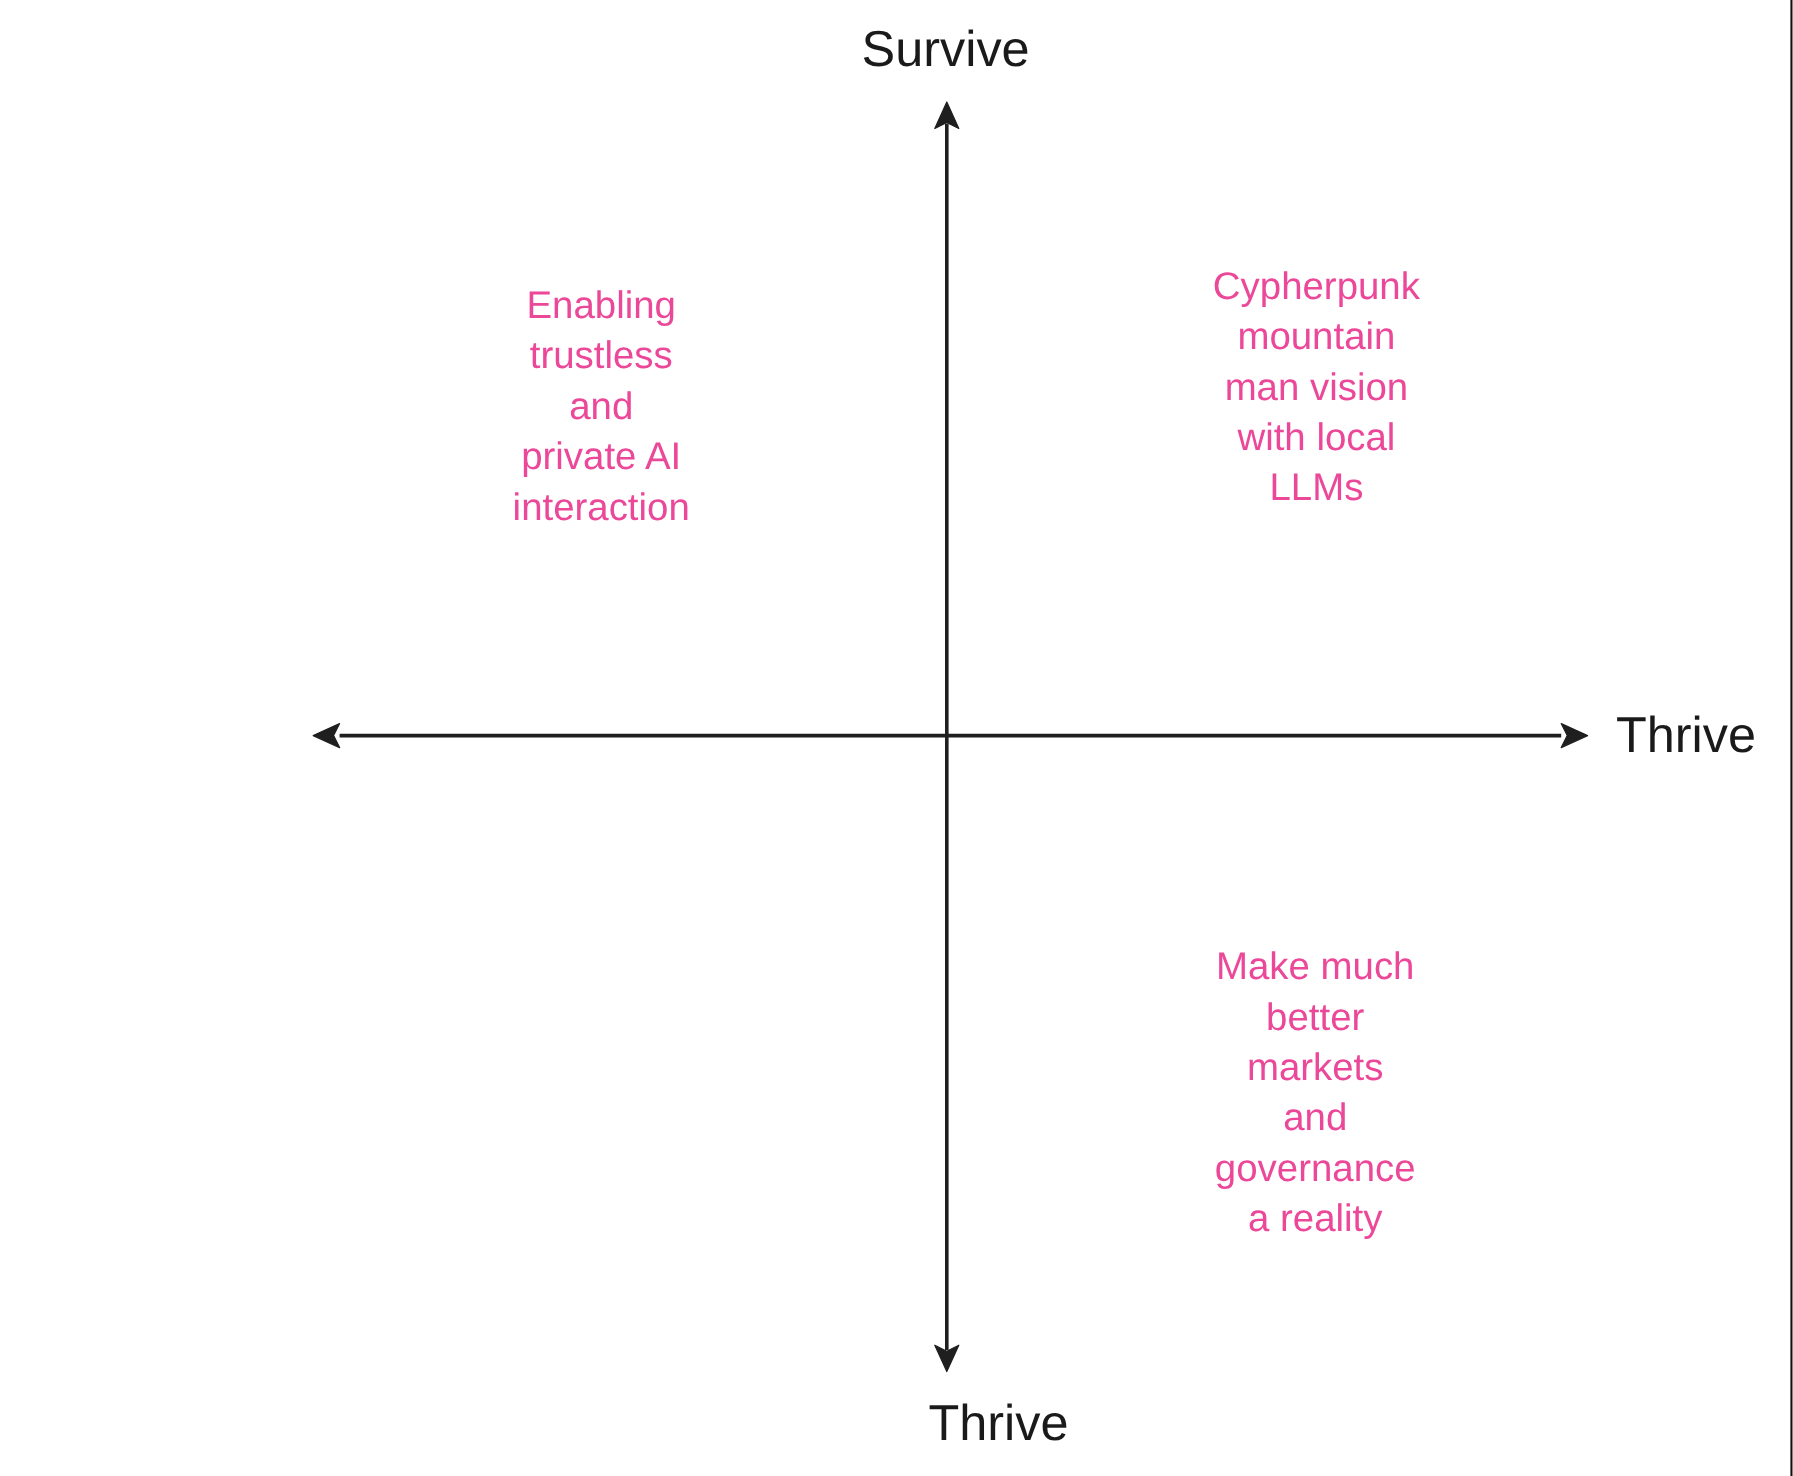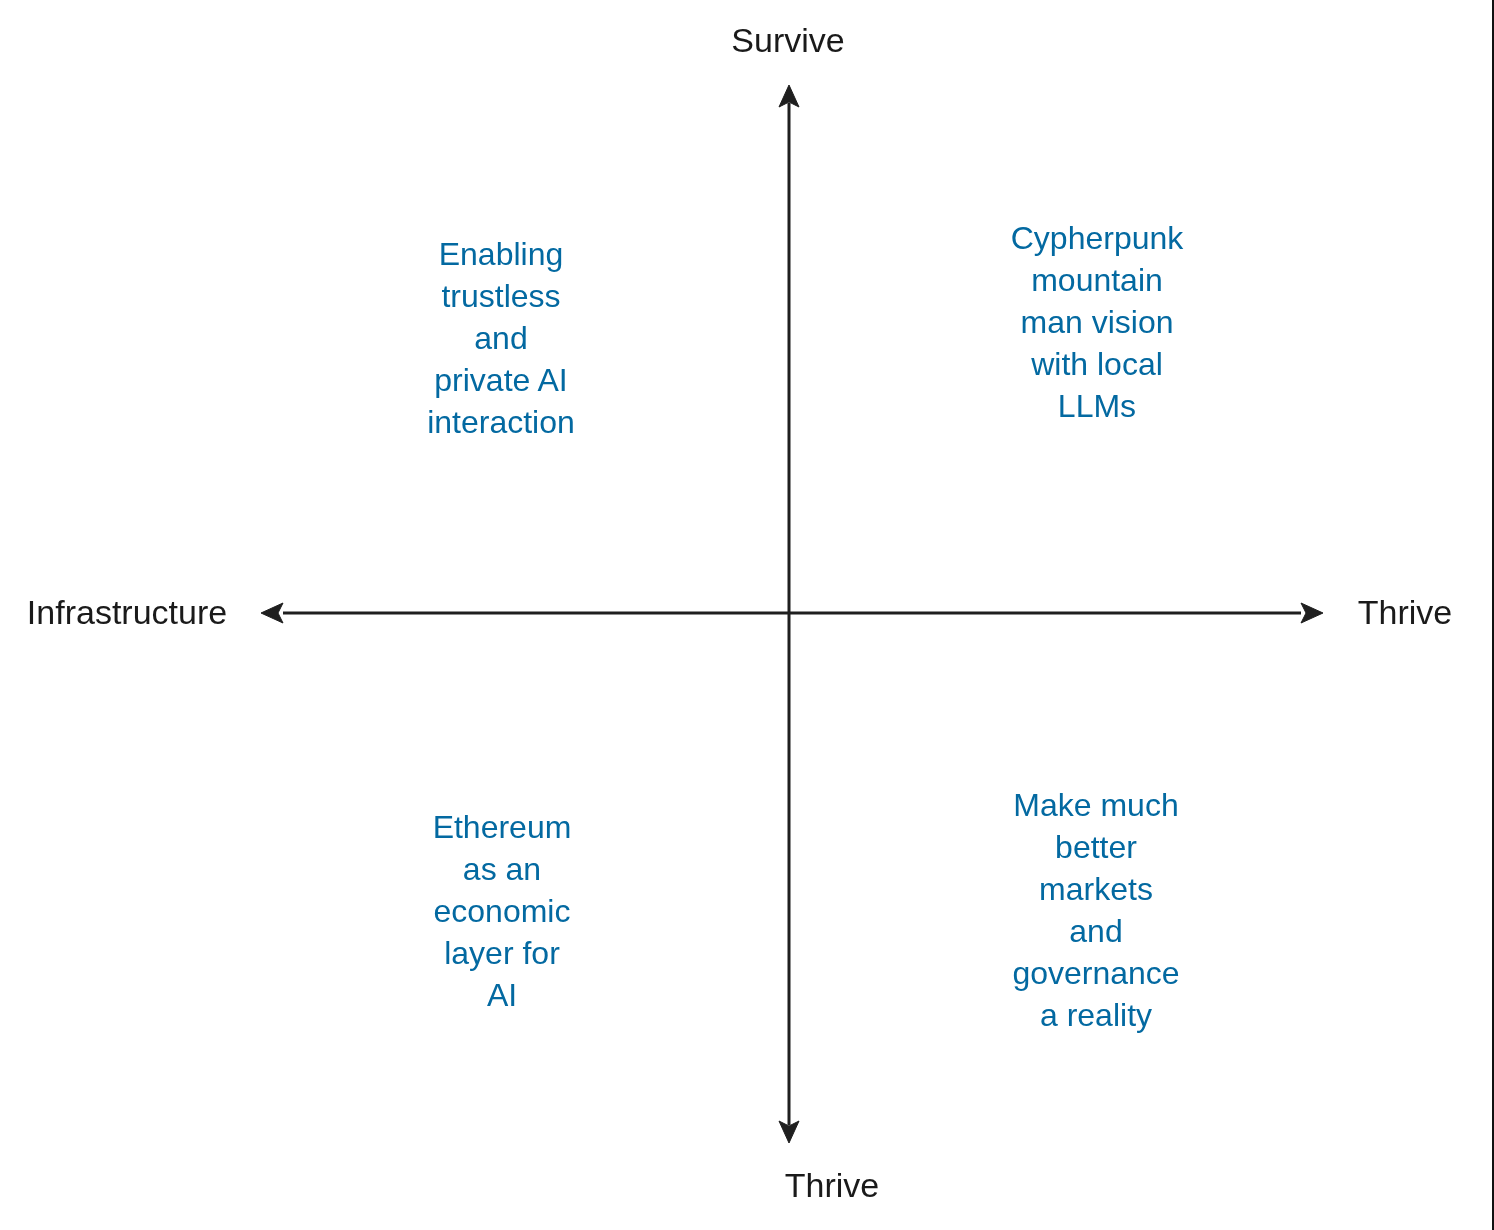--- a/index.html
+++ b/index.html
@@ -31,33 +31,33 @@
   }
   .arrowhead {
     fill: #1f1f1f;
     stroke: #1f1f1f;
     stroke-width: 1;
     stroke-linejoin: round;
   }
   .label {
     position: absolute;
     transform: translate(-50%, -50%);
-    font-size: 34px;
+    font-size: 42px;
     line-height: 1.15;
     white-space: nowrap;
     color: #1a1a1a;
   }
   .quadrant-text {
     position: absolute;
     transform: translate(-50%, -50%);
     font-size: 32px;
     line-height: 42px;
     text-align: center;
     white-space: pre-line;
-    color: #0369a1;
+    color: #ec4899;
   }
   .label-survive        { left: 788px;  top: 41px;   }
   .label-thrive         { left: 832px;  top: 1186px; }
   .label-infrastructure { left: 127px;  top: 613px;  }
   .label-impact         { left: 1405px; top: 613px;  }
   .quad-top-left     { left: 501px;  top: 338px; }
   .quad-top-right    { left: 1097px; top: 322px; }
   .quad-bottom-left  { left: 502px;  top: 911px; }
   .quad-bottom-right { left: 1096px; top: 910px; }
   .screen-right-edge {
@@ -82,41 +82,35 @@
 
     <line class="axis-line" x1="283" y1="613" x2="1301" y2="613"></line>
     <path class="arrowhead" d="M261,613 L283,603 L278,613 L283,623 Z"></path>
     <path class="arrowhead" d="M1323,613 L1301,603 L1306,613 L1301,623 Z"></path>
   </svg>
 
   <div class="label label-survive">Survive</div>
 
   <div class="label label-thrive">Thrive</div>
 
-  <div class="label label-infrastructure">Infrastructure</div>
 
   <div class="label label-impact">Thrive</div>
 
   <div class="quadrant-text quad-top-left">Enabling
 trustless
 and
 private AI
 interaction</div>
 
   <div class="quadrant-text quad-top-right">Cypherpunk
 mountain
 man vision
 with local
 LLMs</div>
 
-  <div class="quadrant-text quad-bottom-left">Ethereum
-as an
-economic
-layer for
-AI</div>
 
   <div class="quadrant-text quad-bottom-right">Make much
 better
 markets
 and
 governance
 a reality</div>
 
   <div class="screen-right-edge"></div>
 

